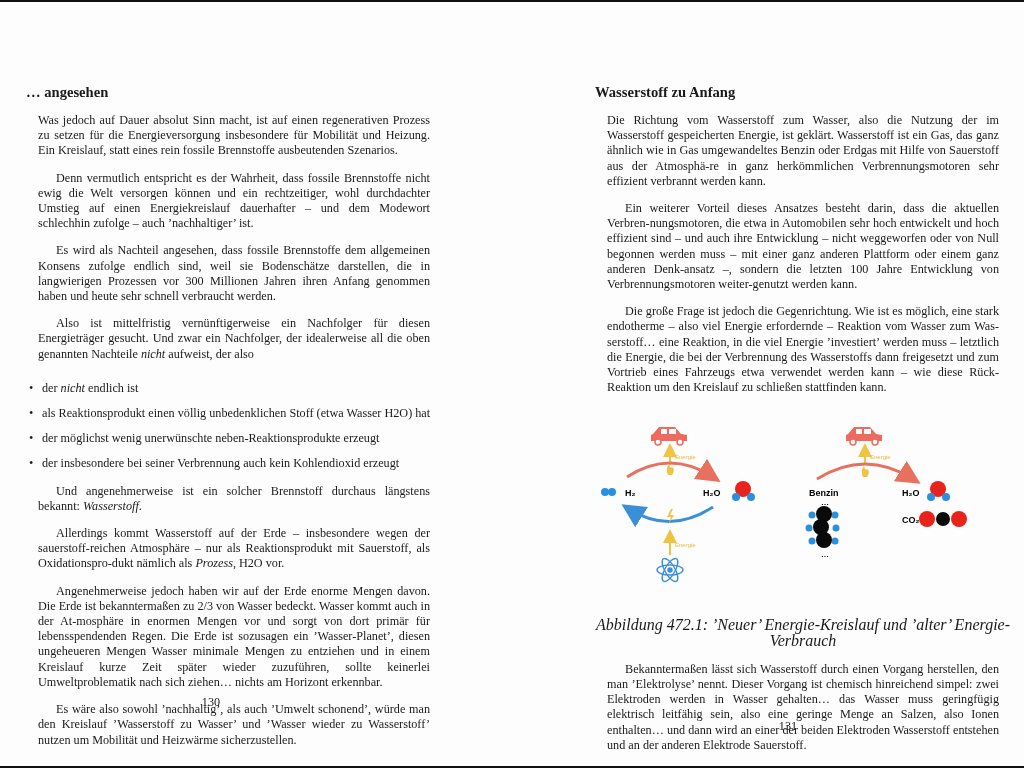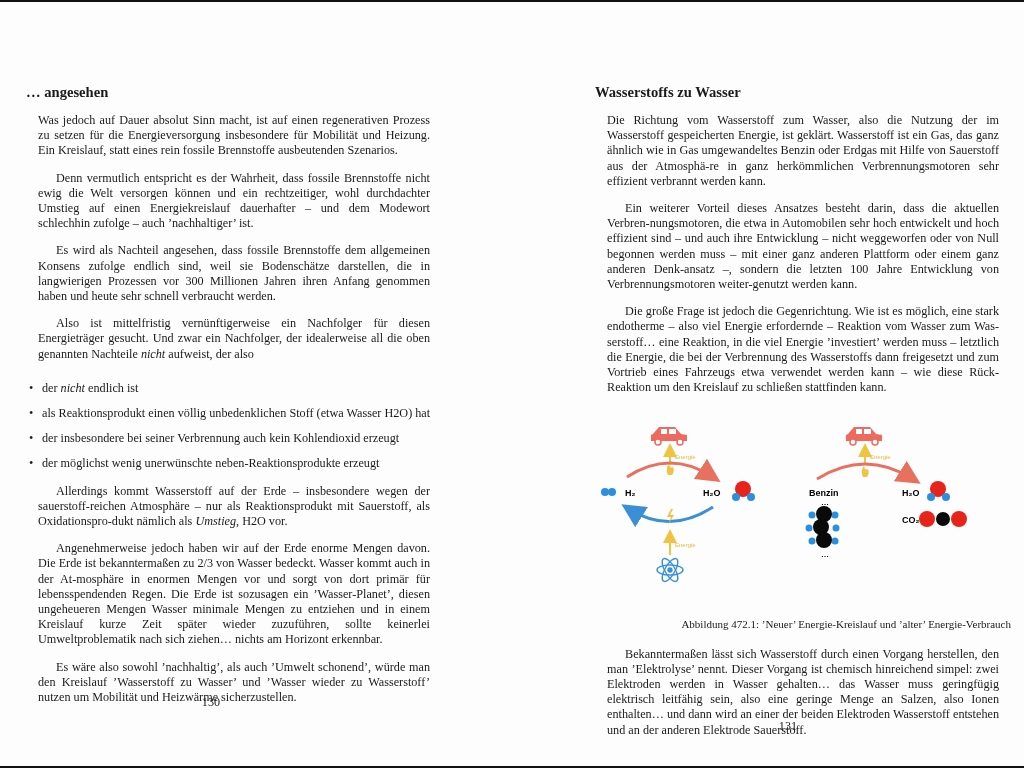--- a/index.html
+++ b/index.html
@@ -18,49 +18,50 @@
   p { margin: 12px; text-align: justify; hyphens: manual; }
   p.indent { text-indent: 18px; }
   ul { list-style: none; margin: 19px 0 10px 0; padding: 0; }
   ul li { position: relative; padding-left: 16px; margin-bottom: 10px; text-align: left; }
   ul li::before { content: "•"; position: absolute; left: 3px; top: 0; }
   .page-number { position: absolute; top: 695px; font-size: 12.2px; width: 60px; text-align: center; }
   .page-number.left { left: 181px; }
   .page-number.right { left: 758px; margin-top: 24px; }
   .figure { position: relative; height: 200px; margin-top: 10px; }
   .figure svg { position: absolute; left: 0; top: 0; }
-  .caption { text-align: right; margin: 10px 0 14px 0; font-size: 11px; }
+  .caption { text-align: center; margin: 10px 0 14px 0; font-size: 16px; font-style: italic; }
   .svglabel { font-family: "Liberation Sans", "DejaVu Sans", sans-serif; font-weight: bold; }
   .energylabel { font-family: "Liberation Sans", "DejaVu Sans", sans-serif; fill: #e9b93a; }
 </style>
 </head>
 <body>
 
 <div class="frame-top"></div>
 
 <div class="page left">
   <h2>… angesehen</h2>
   <p>Was jedoch auf Dauer absolut Sinn macht, ist auf einen regenerativen Prozess zu setzen für die Energieversorgung insbesondere für Mobilität und Heizung. Ein Kreislauf, statt eines rein fossile Brennstoffe ausbeutenden Szenarios.</p>
   <p class="indent">Denn vermutlich entspricht es der Wahrheit, dass fossile Brennstoffe nicht ewig die Welt versorgen können und ein rechtzeitiger, wohl durchdachter Umstieg auf einen Energiekreislauf dauerhafter – und dem Modewort schlechhin zufolge – auch ’nachhaltiger’ ist.</p>
   <p class="indent">Es wird als Nachteil angesehen, dass fossile Brennstoffe dem allgemeinen Konsens zufolge endlich sind, weil sie Bodenschätze darstellen, die in langwierigen Prozessen vor 300 Millionen Jahren ihren Anfang genommen haben und heute sehr schnell verbraucht werden.</p>
   <p class="indent"><span>Also ist mittelfristig vernünftigerweise ein Nachfolger für diesen Energieträger gesucht. Und zwar ein Nachfolger, der idealerweise all die oben genannten Nachteile </span><em>nicht</em><span> aufweist, der also</span></p>
   <ul>
     <li><span>der </span><em>nicht</em><span> endlich ist</span></li>
     <li><span>als Reaktionsprodukt einen völlig unbedenklichen Stoff (etwa Wasser H2O) hat</span></li>
+    <li><span>der möglichst wenig unerwünschte neben-Reaktionsprodukte erzeugt</span></li>
     <li><span>der insbesondere bei seiner Verbrennung auch kein Kohlendioxid erzeugt</span></li>
-    <li><span>der möglichst wenig unerwünschte neben-Reaktionsprodukte erzeugt</span></li>
   </ul>
-  <p class="indent"><span>Allerdings kommt Wasserstoff auf der Erde – insbesondere wegen der sauerstoff-reichen Atmosphäre – nur als Reaktionsprodukt mit Sauerstoff, als Oxidationspro-dukt nämlich als </span><em>Umstieg</em><span>, H2O vor.</span></p>
+  <p class="indent"><span>Und angenehmerweise ist ein solcher Brennstoff durchaus längstens bekannt: </span><em>Wasserstoff</em><span>.</span></p>
+  <p class="indent"><span>Allerdings kommt Wasserstoff auf der Erde – insbesondere wegen der sauerstoff-reichen Atmosphäre – nur als Reaktionsprodukt mit Sauerstoff, als Oxidationspro-dukt nämlich als </span><em>Prozess</em><span>, H2O vor.</span></p>
   <p class="indent">Angenehmerweise jedoch haben wir auf der Erde enorme Mengen davon. Die Erde ist bekanntermaßen zu 2/3 von Wasser bedeckt. Wasser kommt auch in der At-mosphäre in enormen Mengen vor und sorgt von dort primär für lebensspendenden Regen. Die Erde ist sozusagen ein ’Wasser-Planet’, diesen ungeheueren Mengen Wasser minimale Mengen zu entziehen und in einem Kreislauf kurze Zeit später wieder zuzuführen, sollte keinerlei Umweltproblematik nach sich ziehen… nichts am Horizont erkennbar.</p>
   <p class="indent">Es wäre also sowohl ’nachhaltig’, als auch ’Umwelt schonend’, würde man den Kreislauf ’Wasserstoff zu Wasser’ und ’Wasser wieder zu Wasserstoff’ nutzen um Mobilität und Heizwärme sicherzustellen.</p>
 </div>
 <div class="page-number left">130</div>
 
 <div class="page right">
-  <h2>Wasserstoffs zu Wasser</h2>
+  <h2>Wasserstoff zu Anfang</h2>
   <p>Die Richtung vom Wasserstoff zum Wasser, also die Nutzung der im Wasserstoff gespeicherten Energie, ist geklärt. Wasserstoff ist ein Gas, das ganz ähnlich wie in Gas umgewandeltes Benzin oder Erdgas mit Hilfe von Sauerstoff aus der Atmosphä-re in ganz herkömmlichen Verbrennungsmotoren sehr effizient verbrannt werden kann.</p>
   <p class="indent">Ein weiterer Vorteil dieses Ansatzes besteht darin, dass die aktuellen Verbren-nungsmotoren, die etwa in Automobilen sehr hoch entwickelt und hoch effizient sind – und auch ihre Entwicklung – nicht weggeworfen oder von Null begonnen werden muss – mit einer ganz anderen Plattform oder einem ganz anderen Denk-ansatz –, sondern die letzten 100 Jahre Entwicklung von Verbrennungsmotoren weiter-genutzt werden kann.</p>
   <p class="indent">Die große Frage ist jedoch die Gegenrichtung. Wie ist es möglich, eine stark endotherme – also viel Energie erfordernde – Reaktion vom Wasser zum Was-serstoff… eine Reaktion, in die viel Energie ’investiert’ werden muss – letztlich die Energie, die bei der Verbrennung des Wasserstoffs dann freigesetzt und zum Vortrieb eines Fahrzeugs etwa verwendet werden kann – wie diese Rück-Reaktion um den Kreislauf zu schließen stattfinden kann.</p>
 
   <div class="figure">
     <svg width="416" height="200" viewBox="0 0 416 200">
       <defs>
         <marker id="arrRed" markerWidth="8" markerHeight="8" refX="5" refY="4" orient="auto">
             <path d="M0,0 L8,4 L0,8 Z" fill="#e8705f"></path>
           </marker>

